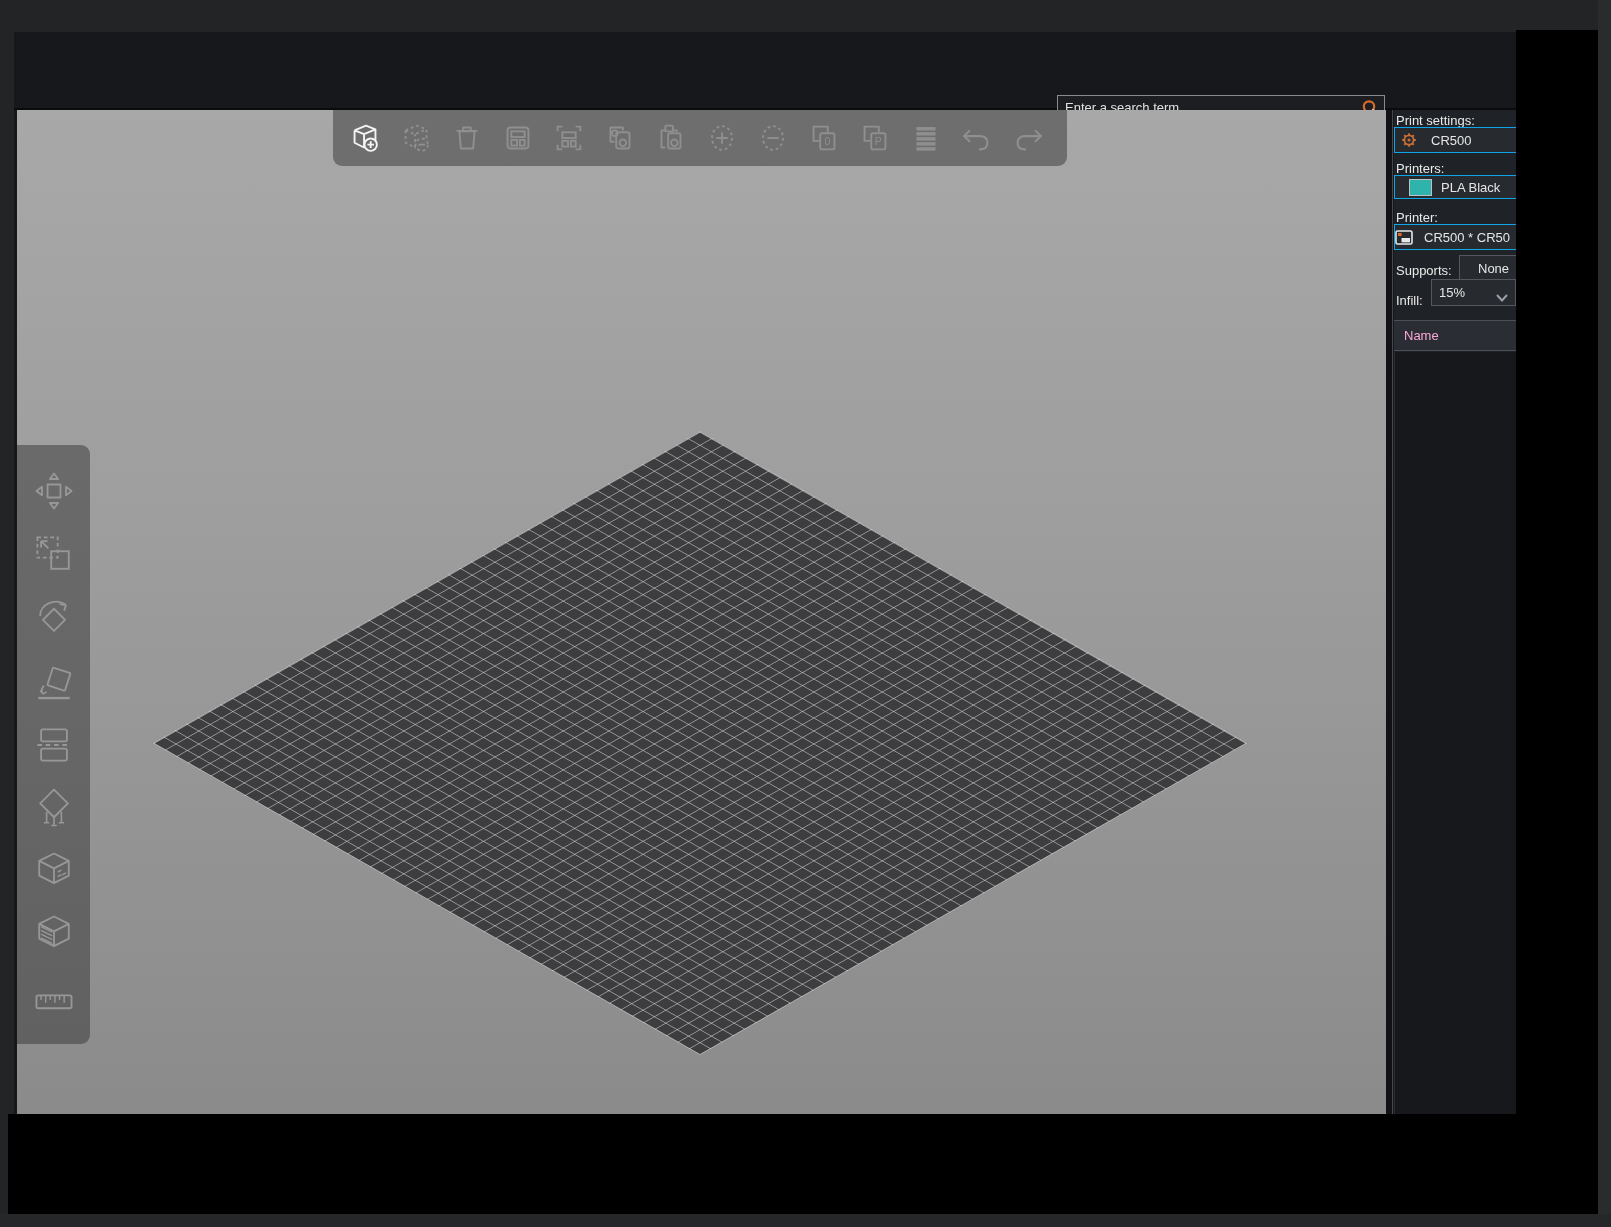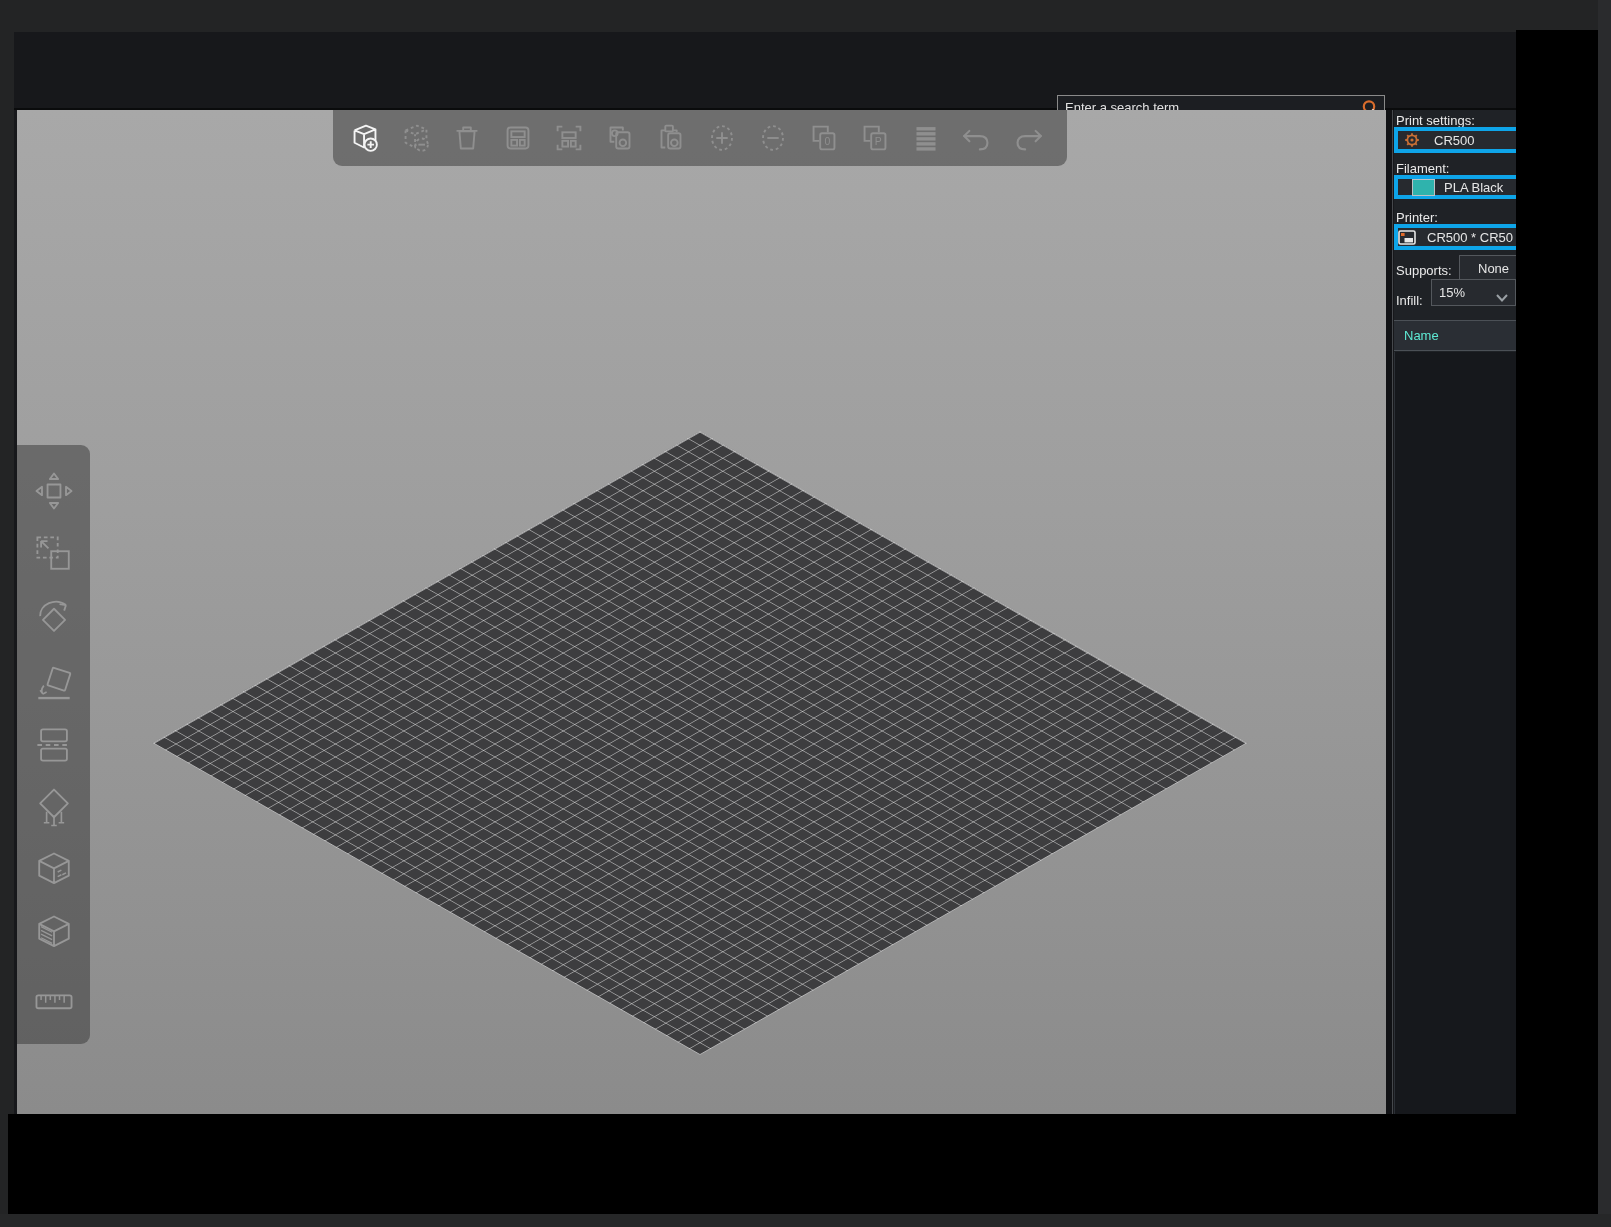--- a/index.html
+++ b/index.html
@@ -60,29 +60,29 @@
                 flex-direction:column;align-items:center;justify-content:space-evenly;
                 padding:6px 0;}
   .lt-btn{width:48px;height:48px;color:#979797;flex:none;}
 
   
   .divider{position:absolute;left:1372px;top:78px;width:7px;height:1004px;background:#111215;
            border-right:1px solid #45484c;}
   .sidebar{position:absolute;left:1380px;top:78px;width:122px;height:1004px;background:#1f2226;
            overflow:hidden;color:#e6e6e6;font-size:13px;}
   .sb-label{position:absolute;left:2px;white-space:nowrap;color:#eaeaea;}
-  .combo{position:absolute;left:0;width:135px;background:#272a2f;border:4px solid #0ea5e9;
+  .combo{position:absolute;left:0;width:135px;background:#272a2f;border:1px solid #0ea5e9;
          display:flex;align-items:center;white-space:nowrap;}
   .swatch{width:23px;height:17px;background:#2fb3ad;border:1px solid #bcc1c5;flex:none;}
   .mini-box{position:absolute;background:#272a2f;border:1px solid #54585d;display:flex;
             align-items:center;white-space:nowrap;}
   .chev{position:absolute;right:7px;top:10px;}
   .name-header{position:absolute;left:0;top:210px;width:135px;height:31px;background:#2a2e34;
                border-top:1px solid #4b5056;border-bottom:1px solid #4b5056;display:flex;
-               align-items:center;padding-left:10px;color:#5eead4;}
+               align-items:center;padding-left:10px;color:#f9a8d4;}
   .obj-list{position:absolute;left:0;top:242px;width:135px;bottom:0;background:#16181c;
             border-left:1px solid #2c3036;}
 </style>
 </head>
 <body>
 
 <div id="page">
   <div class="black-right"></div>
   <div class="black-bottom"></div>
   <div class="right-strip"></div>
@@ -279,21 +279,21 @@
             <circle cx="8" cy="8" r="4.6" fill="none" stroke="#c96f35" stroke-width="1.8"></circle>
             <g stroke="#c96f35" stroke-width="1.8">
               <path d="M8 1.2 V3.2 M8 12.8 V14.8 M1.2 8 H3.2 M12.8 8 H14.8 M3.2 3.2 L4.6 4.6 M11.4 11.4 L12.8 12.8 M12.8 3.2 L11.4 4.6 M4.6 11.4 L3.2 12.8"></path>
             </g>
             <circle cx="8" cy="8" r="1.6" fill="#c96f35"></circle>
           </svg>
         </span>
         <span style="margin-left:14px">CR500</span>
       </div>
 
-      <div class="sb-label" style="top:51px">Filament:</div>
+      <div class="sb-label" style="top:51px">Printers:</div>
       <div class="combo" style="top:65px;height:24px;padding-left:14px">
         <span class="swatch"></span>
         <span style="margin-left:9px">PLA Black</span>
       </div>
 
       <div class="sb-label" style="top:100px">Printer:</div>
       <div class="combo" style="top:114px;height:26px;">
         <span style="display:flex">
           <svg width="18" height="15" viewBox="0 0 18 15">
             <rect x="1" y="1" width="16" height="13" rx="1.5" fill="none" stroke="#e8e8e8" stroke-width="1.6"></rect>

